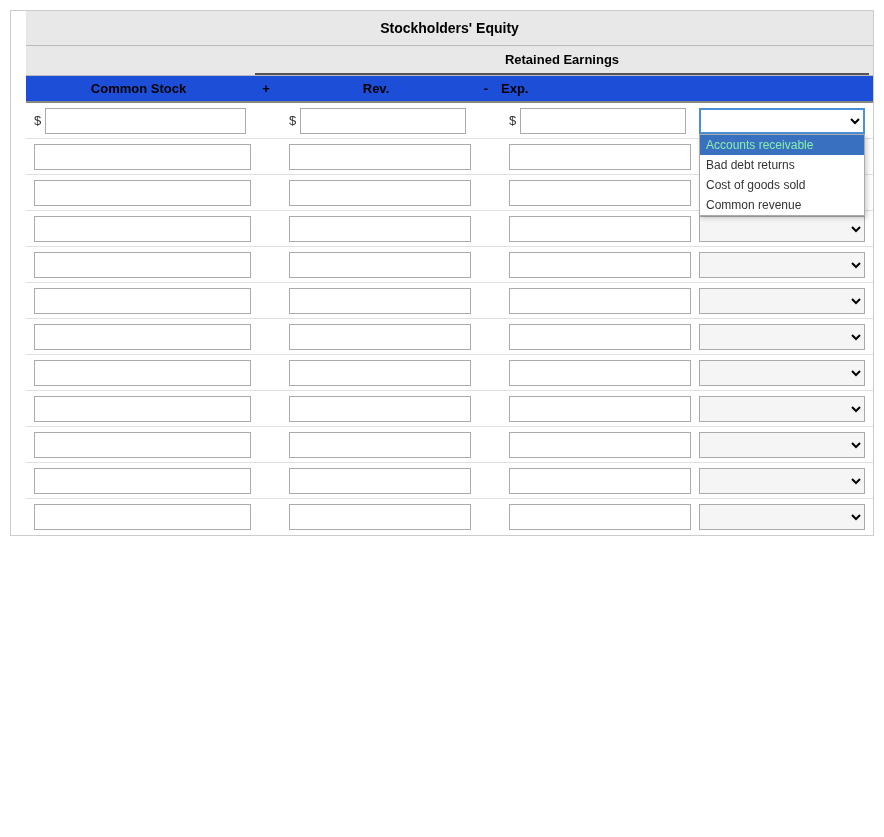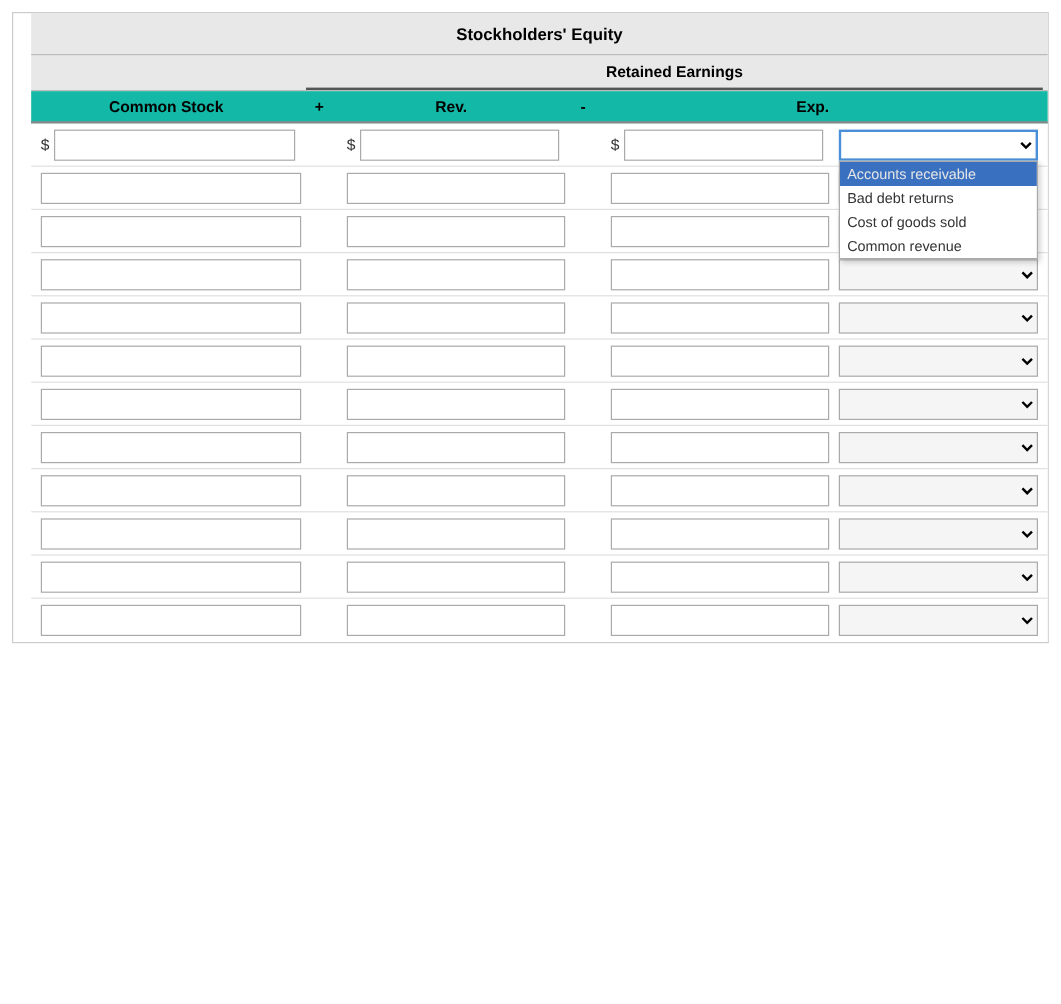--- a/index.html
+++ b/index.html
@@ -41,21 +41,21 @@
     }
 
     .col-minus {
       width: 30px;
       text-align: center;
       font-weight: bold;
     }
 
     .col-exp {
       width: 190px;
-      text-align: right;
+      text-align: left;
       font-weight: bold;
     }
 
     .col-dropdown {
       flex: 1;
       text-align: center;
       font-weight: bold;
     }
 
     .data-row {
@@ -168,21 +168,21 @@
 
     .dropdown-list-item {
       padding: 3px 6px;
       cursor: pointer;
       font-size: 12px;
       color: #333;
     }
 
     .dropdown-list-item:first-child {
       background: #3a70c0;
-      color: #e5e5e5;
+      color: #86efac;
     }
 
     .header-container {
       background: #e8e8e8;
     }
 
     .top-header {
       text-align: center;
       font-weight: bold;
       padding: 9px 0;
@@ -207,21 +207,21 @@
       font-size: 13px;
       padding: 6px 0;
       border-bottom: 2px solid #555;
       margin: 0 4px;
     }
 
     .col-labels-row {
       display: flex;
       border-bottom: 2px solid #888;
       padding: 5px 0;
-      background: #14b8a6;
+      background: #1d4ed8;
     }
 
     .rows-container {
       background: #fff;
     }
   </style>
 </head>
 <body>
 
 <div class="table-container">

